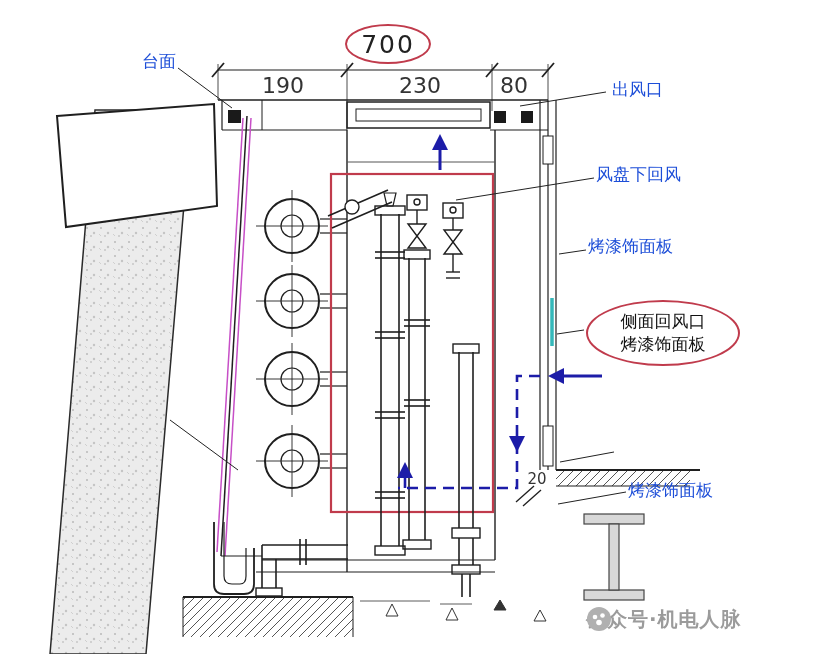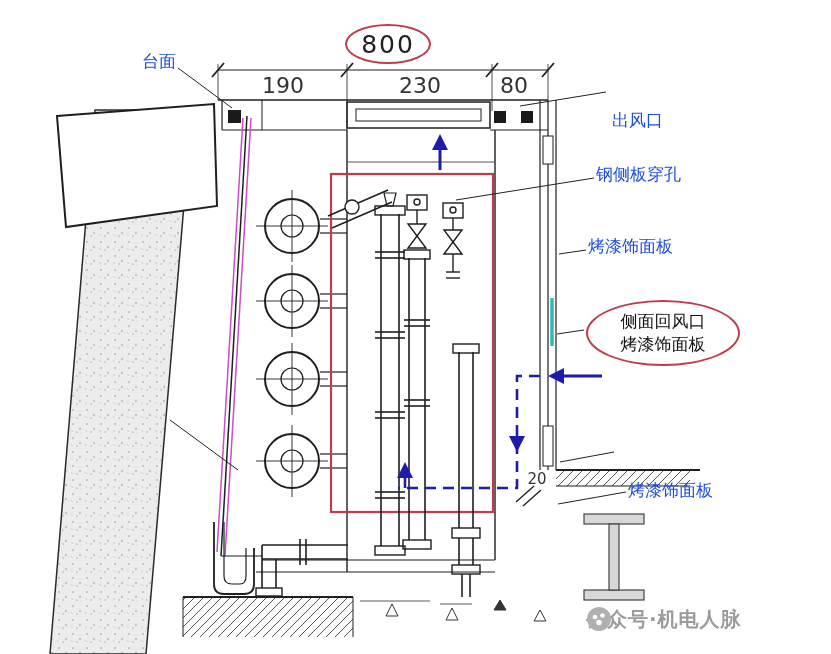--- a/index.html
+++ b/index.html
@@ -254,26 +254,26 @@
       <line x1="360" y1="601" x2="430" y2="601" stroke-width="0.8"></line>
       <line x1="440" y1="604" x2="472" y2="604" stroke-width="0.8"></line>
       <polygon points="392,604 386,616 398,616"></polygon>
       <polygon points="452,608 446,620 458,620"></polygon>
       <polygon points="500,600 494,610 506,610" fill="#333"></polygon>
       <polygon points="540,610 534,621 546,621"></polygon>
     </g>
   </svg>
 
   <div class="big-dim-ellipse" style="left:345px;top:24px;width:82px;height:36px;">
-    <span>800</span>
+    <span>700</span>
   </div>
 
   <div class="label" style="left:142px;top:50px;">台面</div>
-  <div class="label" style="left:612px;top:78px;margin-top:31px;">出风口</div>
-  <div class="label" style="left:596px;top:163px;">钢侧板穿孔</div>
+  <div class="label" style="left:612px;top:78px;">出风口</div>
+  <div class="label" style="left:596px;top:163px;">风盘下回风</div>
   <div class="label" style="left:588px;top:235px;">烤漆饰面板</div>
   <div class="label" style="left:628px;top:479px;">烤漆饰面板</div>
 
   <div class="ellipse-label" style="left:586px;top:300px;width:150px;height:62px;">
     <span>侧面回风口</span>
     <span>烤漆饰面板</span>
   </div>
 
   <div class="watermark">
     <svg width="26" height="26" viewBox="0 0 26 26">

